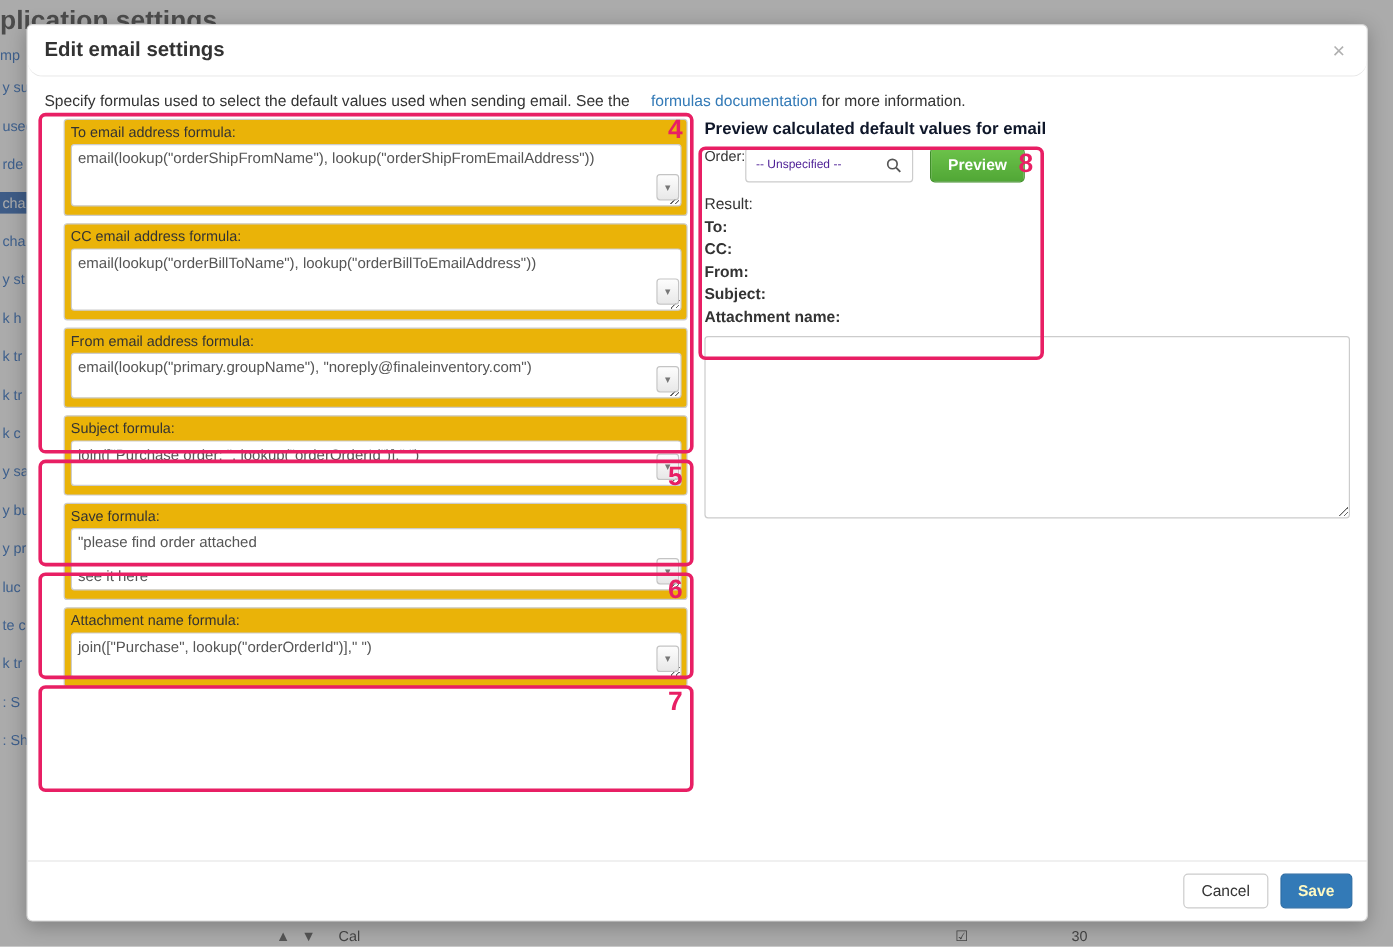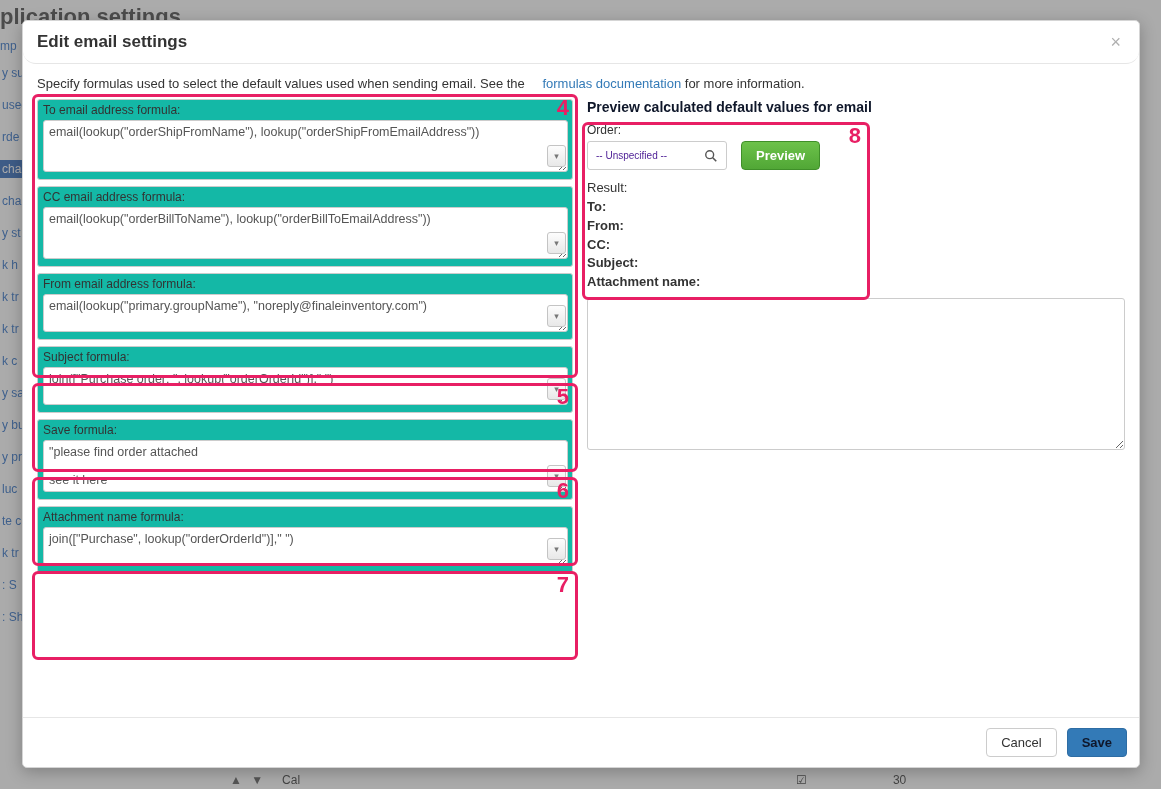--- a/index.html
+++ b/index.html
@@ -49,21 +49,21 @@
   .close-x { color:#b0b0b0; font-size:18px; line-height:1; cursor:pointer; padding:0 4px; }
 
   .modal-body { flex:1; overflow:hidden; padding:12px 14px 0 14px; position:relative; }
   .intro { font-size:13px; color:#333; margin-bottom:8px; }
   .intro a { color:#337ab7; text-decoration:none;margin-left:14px; }
 
   .cols { display:flex; gap:14px; }
   .col-left { width:538px; position:relative; }
   .col-right { flex:1; position:relative; }
 
-  .group { border:1px solid #ccc; border-radius:3px; margin-bottom:6px; padding:3px 4px 4px 5px; position:relative; background:#14b8a6; }
+  .group { border:1px solid #ccc; border-radius:3px; margin-bottom:6px; padding:3px 4px 4px 5px; position:relative; background:#eab308;margin-left:16px; }
   .group label { display:block; font-size:12px; color:#333; margin-bottom:3px; }
   .ta-wrap { position:relative; }
   textarea {
     width:100%; border:1px solid #ccc; border-radius:3px;
     font-family:Arial,Helvetica,sans-serif; font-size:12.5px; color:#555;
     padding:4px 5px; resize:vertical; background:#fff;
   }
   .dd-btn {
     position:absolute; right:2px; bottom:8px;
     width:19px; height:22px;
@@ -76,21 +76,21 @@
   
   .hl { position:absolute; border:3px solid #e81f64; border-radius:6px; pointer-events:none; }
   .hl .num {
     position:absolute; top:-2px; right:6px;
     color:#e81f64; font-weight:bold; font-size:22px;
     background:transparent;
   }
 
   .right-title { font-weight:bold; font-size:14px; color:#0f172a; margin:0 0 8px 0; }
   .order-row { display:flex; align-items:flex-end; gap:14px; margin-bottom:9px; }
-  .order-block { display:flex; flex-direction:column; }
+  .order-block { display:flex; flex-direction:row; }
   .order-label { font-size:12px; color:#333; margin-bottom:4px; }
   .order-input {
     display:flex; align-items:center; border:1px solid #ccc; border-radius:3px; height:29px; width:140px;
     background:#fff;
   }
   .order-input span { flex:1; padding:0 8px; color:#4c1d95; font-size:10px; }
   .order-input .mag { width:14px; height:14px; margin-right:8px; color:#555; }
   .btn-preview {
     background:linear-gradient(#6cc24a,#51a736); color:#fff; font-weight:bold;
     border:1px solid #3f8f29; border-radius:4px; padding:6px 14px; font-size:13px; cursor:pointer;
@@ -107,21 +107,21 @@
   }
 
   .modal-footer {
     border-top:1px solid #e6e6e6; padding:10px 12px;
     display:flex; justify-content:flex-end; gap:10px;
   }
   .btn {
     border-radius:4px; padding:6px 14px; font-size:13px; cursor:pointer;
   }
   .btn-default { background:#fff; border:1px solid #ccc; color:#333; }
-  .btn-primary { background:#337ab7; border:1px solid #2e6da4; color:#0f172a; font-weight:bold; }
+  .btn-primary { background:#337ab7; border:1px solid #2e6da4; color:#fef9c3; font-weight:bold; }
 
   svg { display:inline-block; }
 </style>
 </head>
 <body>
 
 <div class="bg">
   <h1 class="bg-title">plication settings</h1>
   <span class="bg-link">mp</span>
   <div class="bg-side" id="bg-side">
@@ -245,22 +245,22 @@
                 <line x1="10" y1="10" x2="14" y2="14" stroke="#555" stroke-width="1.8"></line>
               </svg>
             </div>
           </div>
           <button class="btn-preview">Preview</button>
         </div>
 
         <div class="result-list">
           <div>Result:</div>
           <div><b>To:</b> <span></span></div>
+          <div><b>CC:</b> <span></span></div>
           <div><b>From:</b> <span></span></div>
-          <div><b>CC:</b> <span></span></div>
           <div><b>Subject:</b> <span></span></div>
           <div><b>Attachment name:</b> <span></span></div>
         </div>
 
         
         <div class="hl" style="left:-5px; top:23px; width:288px; height:178px;">
           <div class="num">8</div>
         </div>
 
         <textarea class="body-ta" style=""></textarea>

